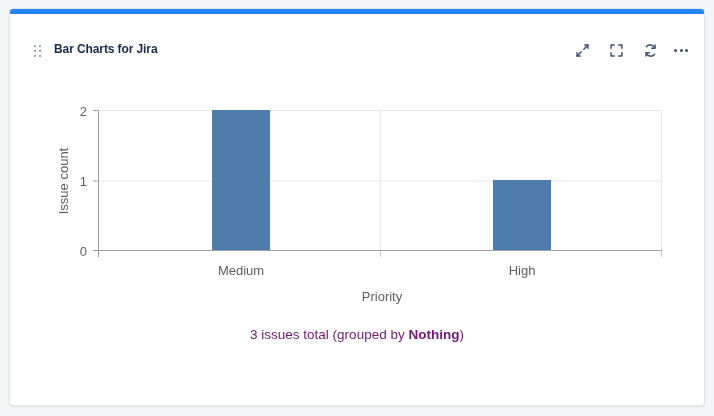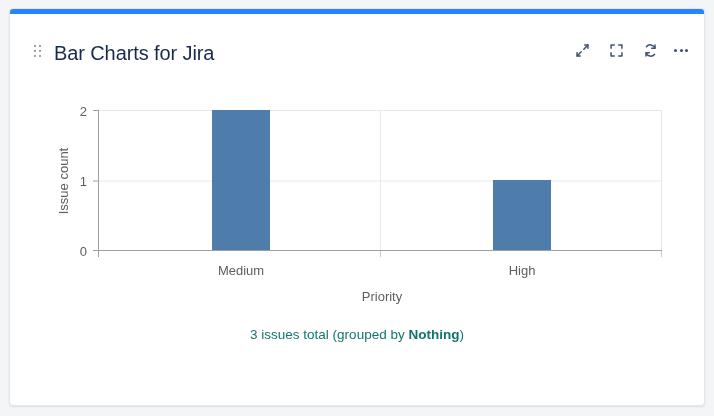--- a/index.html
+++ b/index.html
@@ -57,22 +57,22 @@
     position: absolute;
     width: 2px;
     height: 2px;
     background: #7a869a;
     border-radius: 50%;
   }
   .card-title {
     position: absolute;
     left: 44px;
     top: 28px;
-    font-size: 20px;
-    font-weight: normal;
+    font-size: 12px;
+    font-weight: bold;
     color: #172b4d;
     letter-spacing: -0.1px;
     white-space: nowrap;
   }
 
   .header-actions {
     position: absolute;
     right: 16px;
     top: 26px;
     display: flex;
@@ -114,21 +114,21 @@
   .chart-svg { display: block; }
 
   
   .chart-footer {
     position: absolute;
     left: 0;
     top: 318px;
     width: 100%;
     text-align: center;
     font-size: 13.5px;
-    color: #0f766e;
+    color: #701a75;
   }
   .chart-footer b { font-weight: bold; }
 </style>
 </head>
 <body>
 
 <div class="card">
 
   <div class="card-accent"></div>
 

